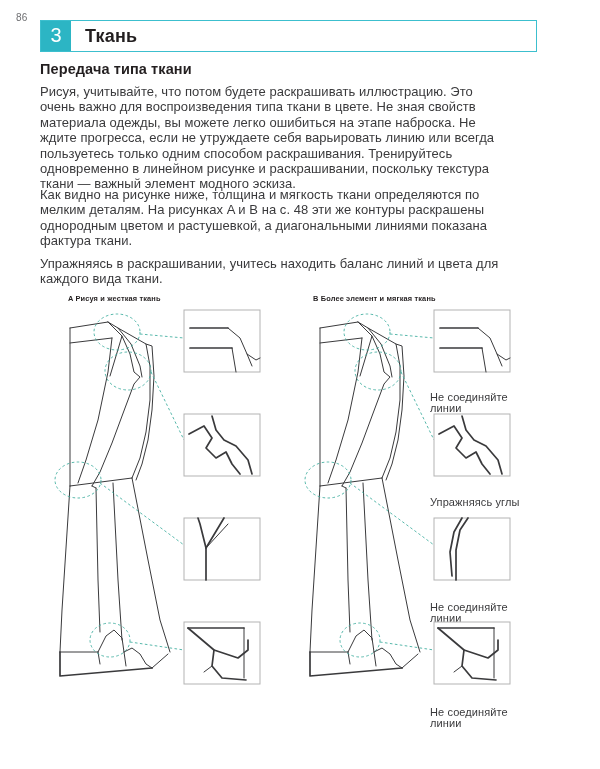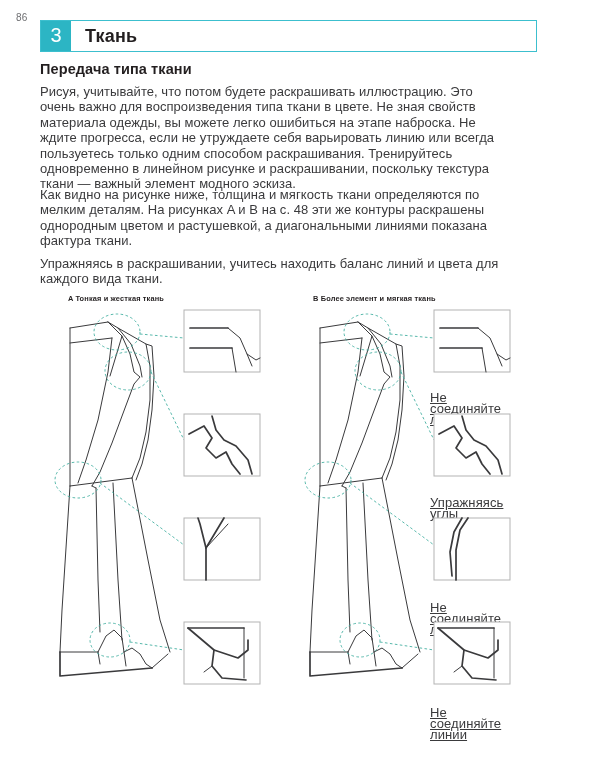--- a/index.html
+++ b/index.html
@@ -101,26 +101,25 @@
     font-weight: 700;
     color: #231f20;
     letter-spacing: .15px;
     white-space: nowrap;
   }
   #caption-a { left: 68px; top: 14px; }
   #caption-b { left: 313px; top: 14px; }
 
   .annot-label {
     position: absolute;
-    font-size: 13px;
+    font-size: 11px;
     line-height: 11px;
     color: #3a3a3c;
     width: 90px;
     letter-spacing: .1px;
-    text-decoration: underline;
   }
   #annot-1 { left: 430px; top: 112px; }
   #annot-2 { left: 430px; top: 217px; }
   #annot-3 { left: 430px; top: 322px; }
   #annot-4 { left: 430px; top: 427px; }
 
   svg { display: block; }
   .art { position: absolute; left: 0; top: 0; }
 </style>
 </head>
@@ -134,21 +133,21 @@
 </div>
 
 <div class="section-heading">Передача типа ткани</div>
 
 <div class="body-copy" id="para-1">Рисуя, учитывайте, что потом будете раскрашивать иллюстрацию. Это очень важно для воспроизведения типа ткани в цвете. Не зная свойств материала одежды, вы можете легко ошибиться на этапе наброска. Не ждите прогресса, если не утруждаете себя варьировать линию или всегда пользуетесь только одним способом раскрашивания. Тренируйтесь одновременно в линейном рисунке и раскрашивании, поскольку текстура ткани — важный элемент модного эскиза.</div>
 <div class="body-copy" id="para-2">Как видно на рисунке ниже, толщина и мягкость ткани определяются по мелким деталям. На рисунках A и B на с. 48 эти же контуры раскрашены однородным цветом и растушевкой, а диагональными линиями показана фактура ткани.</div>
 <div class="body-copy" id="para-3">Упражняясь в раскрашивании, учитесь находить баланс линий и цвета для каждого вида ткани.</div>
 
 <div class="figures">
 
-  <div class="fig-caption" id="caption-a">A Тонкая и жесткая ткань</div>
+  <div class="fig-caption" id="caption-a">A Рисуя и жесткая ткань</div>
   <div class="fig-caption" id="caption-b">B Более элемент и мягкая ткань</div>
 
   <div class="annot-label" id="annot-1">
     <span>Не соединяйте</span><br>
     <span>линии</span>
   </div>
   <div class="annot-label" id="annot-2">
     <span>Упражняясь углы</span>
   </div>
   <div class="annot-label" id="annot-3">

